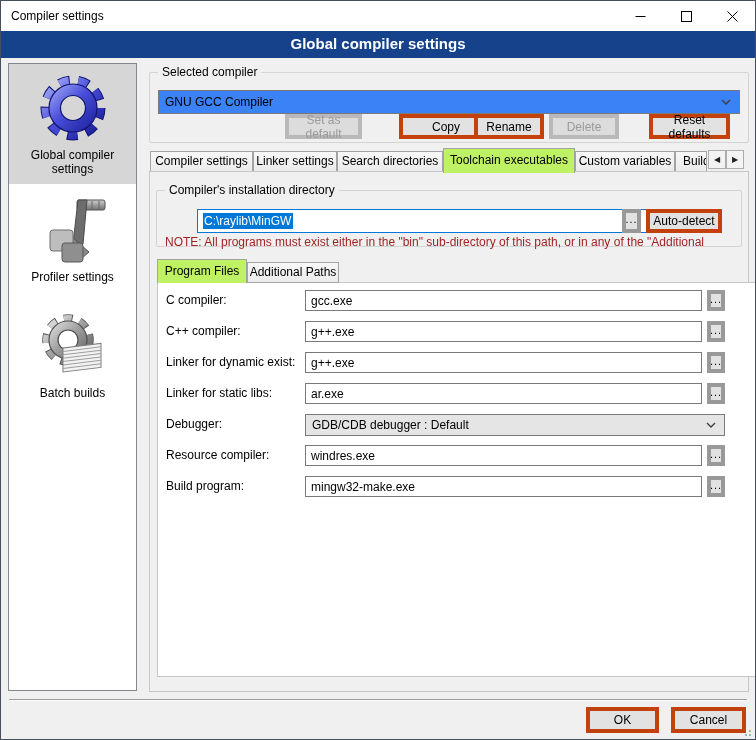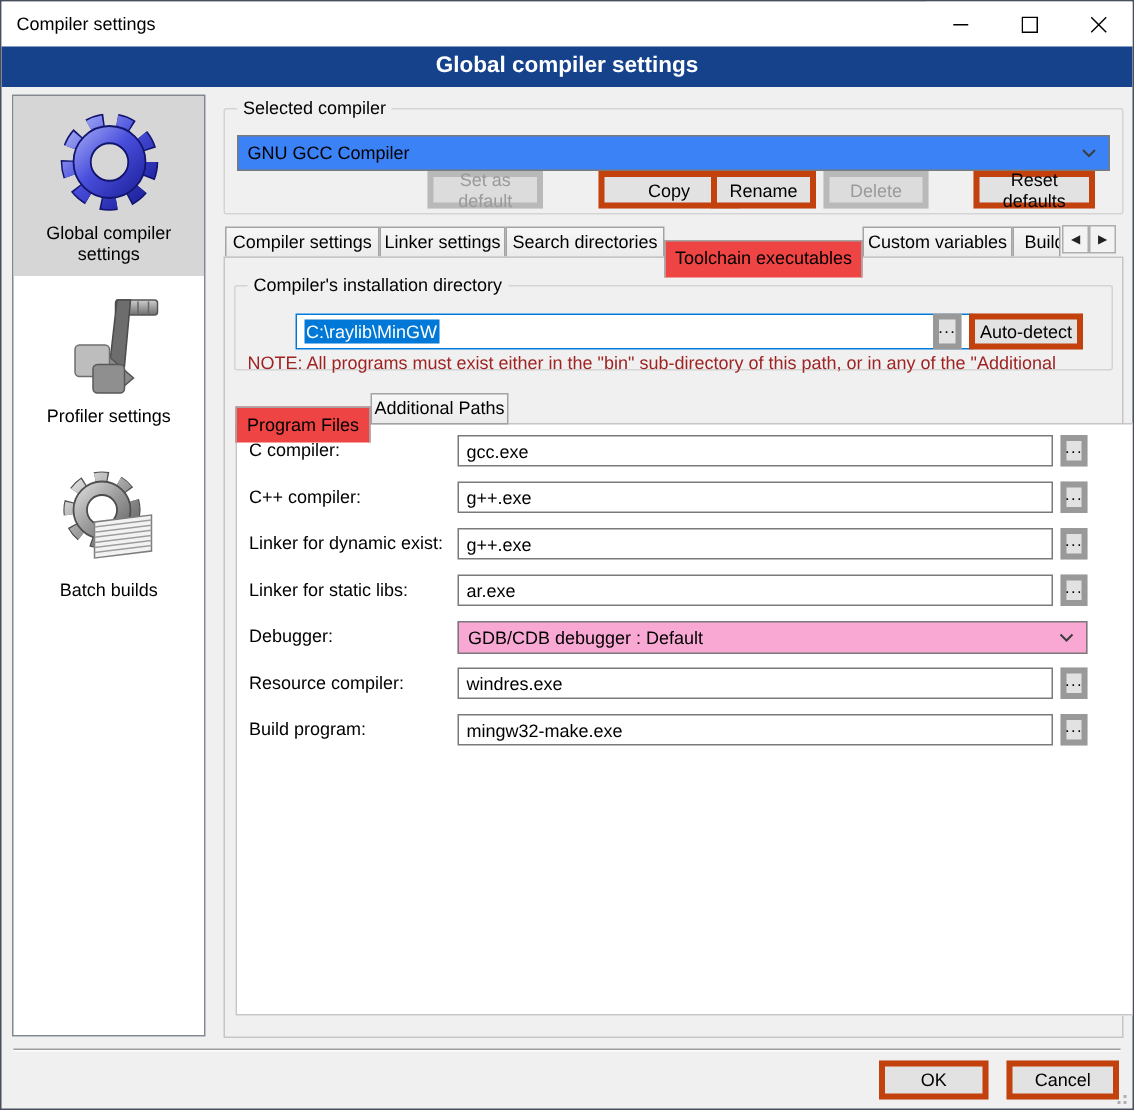--- a/index.html
+++ b/index.html
@@ -30,28 +30,28 @@
   .group { position:absolute; border:1px solid #d4d4d4; border-radius:2px; }
   .legend { position:absolute; top:-8px; left:8px; background:#f0f0f0; padding:0 4px; white-space:nowrap; }
   
   .btn { position:absolute; background:#e2e2e2; border:4px solid #c2410c; text-align:center;
     font-family:"Liberation Sans",sans-serif; font-size:12px; color:#000; cursor:pointer;
     display:flex; align-items:center; justify-content:center; }
   .btn.disabled { background:#dcdcdc; border-color:#b9b9b9; color:#9a9a9a; cursor:default; }
   
   .combo { position:absolute; background:#3b82f6; border:1px solid #7a7a7a;
     display:flex; align-items:center; padding-left:6px; cursor:pointer; }
-  .combo.gray { background:#f9a8d4; }
+  .combo.gray { background:#e5e5e5; }
   .combo .chev { position:absolute; right:8px; top:50%; margin-top:-3px; }
   
   .tabstrip { position:absolute; left:149px; top:147px; width:600px; height:24px; }
   .tab { position:absolute; top:3px; height:21px; line-height:19px; text-align:center;
     background:linear-gradient(#f7f7f7,#ebebeb); border:1px solid #a3a3a3; cursor:pointer;
     white-space:nowrap; overflow:hidden; }
-  .tab.active { top:0; height:25px; line-height:23px; background:#ef4444; border-bottom:none; z-index:5;margin-top:12px; }
+  .tab.active { top:0; height:25px; line-height:23px; background:#bef264; border-bottom:none; z-index:5; }
   .tab-scroll { position:absolute; top:2px; width:18px; height:19px; background:#f3f3f3;
     border:1px solid #adadad; display:flex; align-items:center; justify-content:center;
     font-size:8px; color:#222; cursor:pointer; }
   
   .tabpage { position:absolute; left:148px; top:170px; width:600px; height:521px;
     background:#f0f0f0; border:1px solid #c6c6c6; }
   .subtabstrip { position:absolute; left:156px; top:258px; width:400px; height:24px; z-index:4; }
   .subpage { position:absolute; left:156px; top:281px; width:604px; height:395px;
     background:#fff; border:1px solid #c6c6c6; z-index:1; }
   .subpage-row-label { position:absolute; left:8px; white-space:nowrap; }

